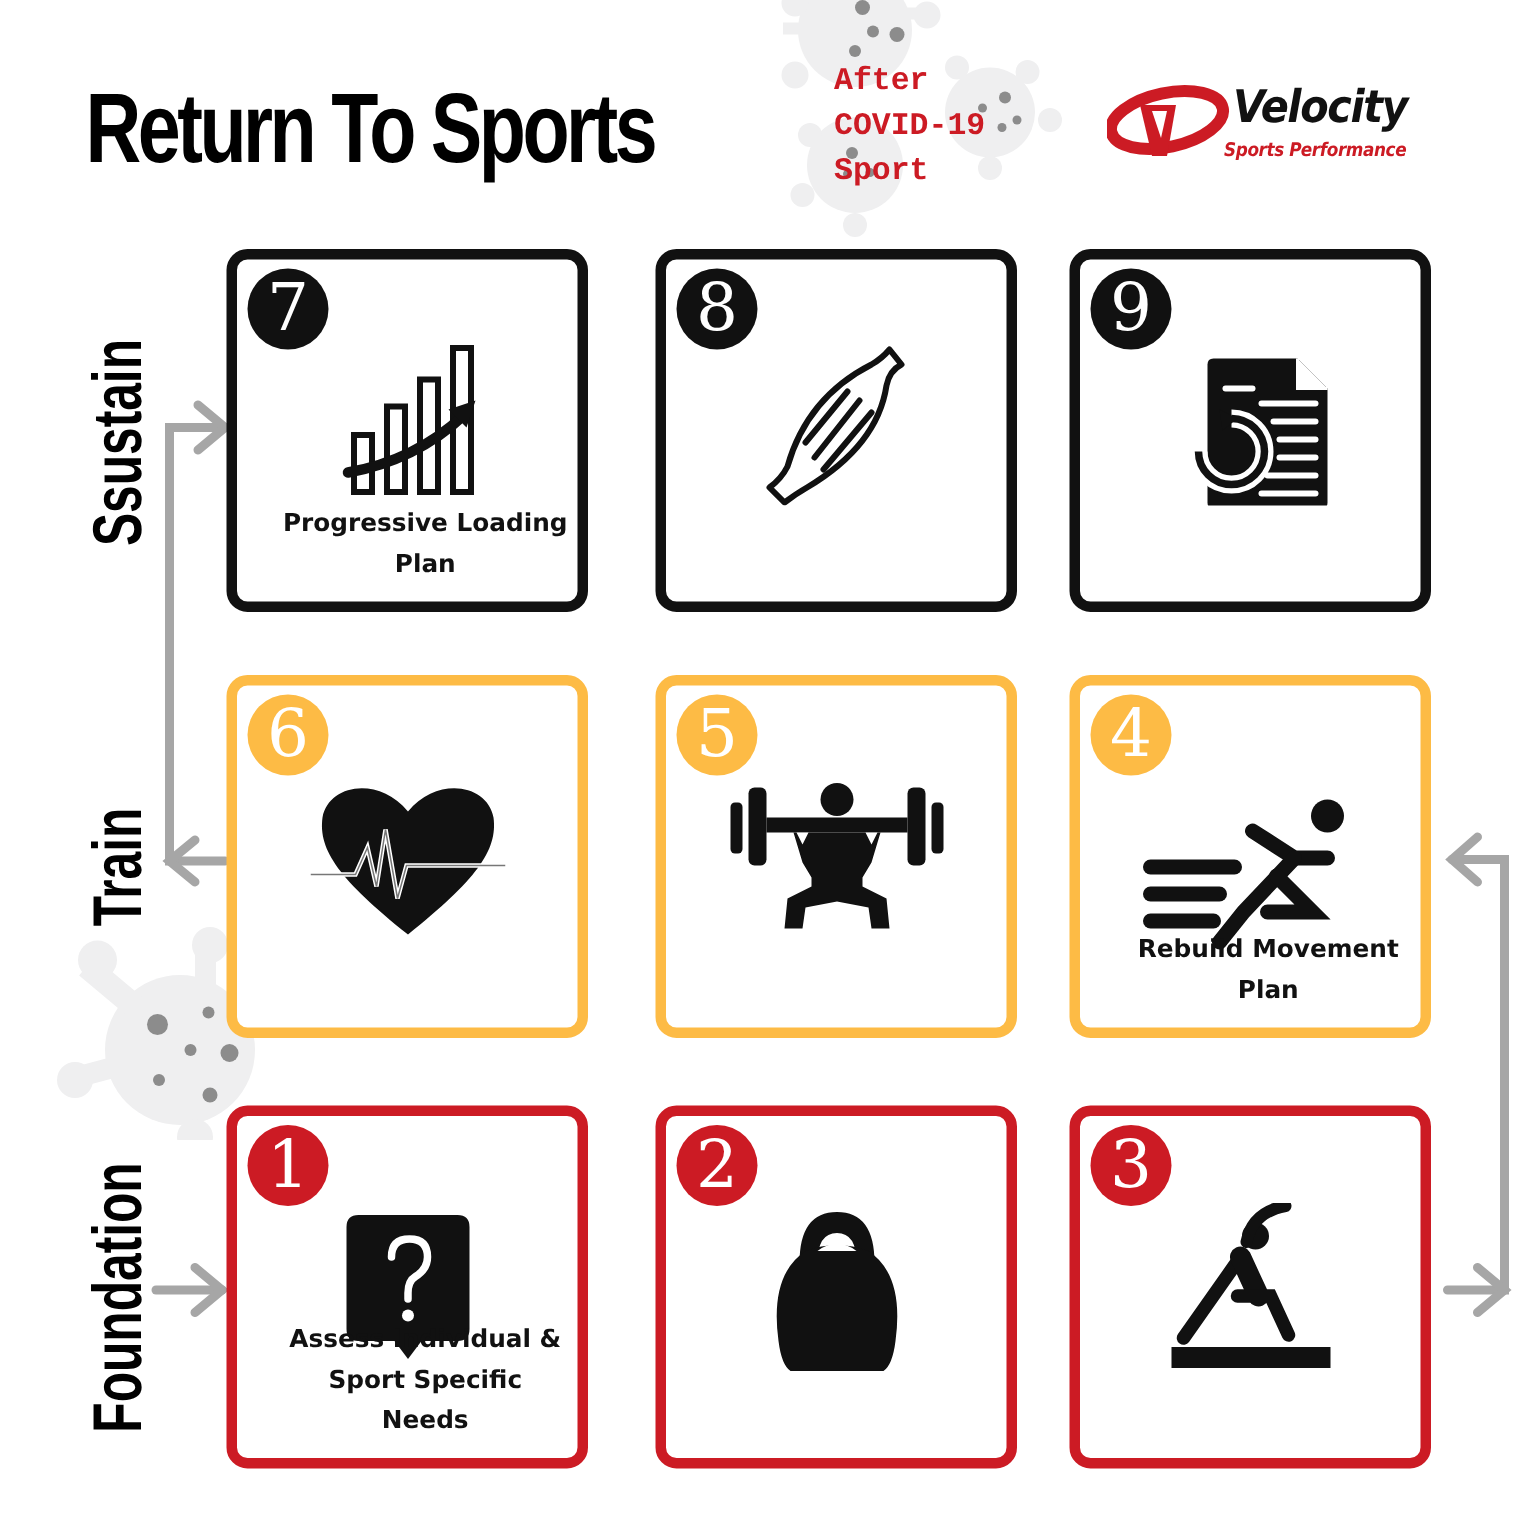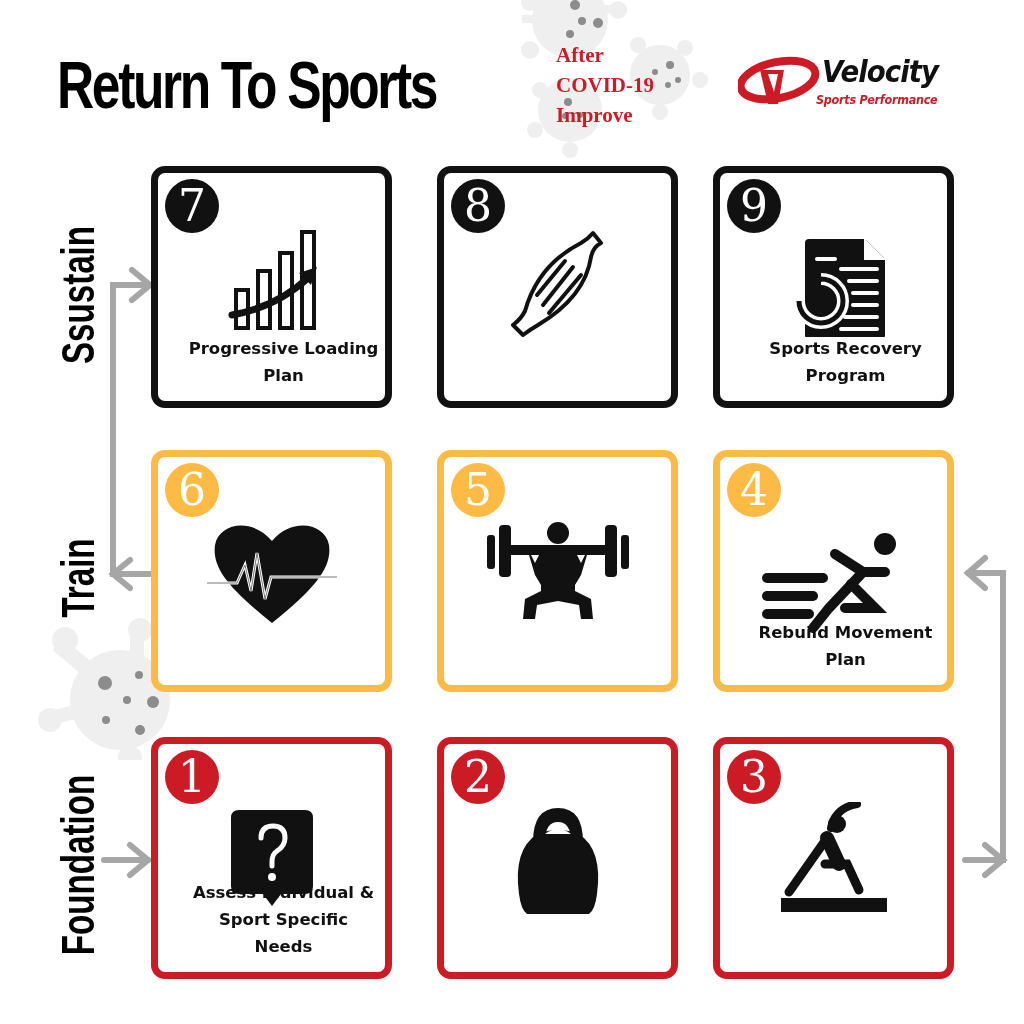--- a/index.html
+++ b/index.html
@@ -7,21 +7,21 @@
     width: 1024px; height: 1024px; background: #ffffff; position: relative; overflow: hidden;
     font-family: "DejaVu Sans", sans-serif;
   }
   .abs { position: absolute; }
   .title {
     left: 57px; top: 52px; font-family: "Liberation Sans", sans-serif; font-weight: 700;
     font-size: 66px; letter-spacing: -3px; color: #000; transform: scaleX(0.78); transform-origin: left top;
     white-space: nowrap; line-height: 1;
   }
   .subtitle {
-    left: 556px; top: 40px; color: #cc1b24; font-family: Liberation Serif, serif; font-weight: 700;
+    left: 556px; top: 40px; color: #cc1b24; font-family: Liberation Mono, monospace; font-weight: 700;
     font-size: 21px; line-height: 30px; z-index: 2;
   }
   .logo-word {
     left: 822px; top: 54px; font-family: "DejaVu Sans", sans-serif; font-weight: 700; font-style: italic;
     font-size: 30px; color: #111; letter-spacing: -1px; transform: scaleX(0.92); transform-origin: left top;
   }
   .logo-sub {
     left: 816px; top: 92px; font-family: "DejaVu Sans", sans-serif; font-weight: 700; font-style: italic;
     font-size: 12.5px; color: #cc1b24; letter-spacing: -0.3px; transform: scaleX(0.9); transform-origin: left top;
   }
@@ -106,21 +106,21 @@
       <circle cx="118" cy="92" r="6"></circle>
       <circle cx="71" cy="110" r="4"></circle>
       <circle cx="105" cy="120" r="5"></circle>
   </g>
 </svg>
 
 <div class="abs title">Return To Sports</div>
 <div class="abs subtitle">
   <div>After</div>
   <div>COVID-19</div>
-  <div>Improve</div>
+  <div>Sport</div>
 </div>
 <svg class="abs" style="left:738px;top:56px" width="82" height="52" viewBox="0 0 82 52">
   <ellipse cx="40" cy="24" rx="38" ry="18" fill="none" stroke="#cc1b24" stroke-width="8" transform="rotate(-12 40 24)"></ellipse>
   <path d="M22 14 L46 14 L40 48 L30 48 Z" fill="#cc1b24"></path>
   <path d="M30 18 L40 18 L36 36 Z" fill="#fff"></path>
 </svg>
 <div class="abs logo-word">Velocity</div>
 <div class="abs logo-sub">Sports Performance</div>
 
 <div class="abs row-label" style="left:-72px;top:272px">Ssustain</div>
@@ -181,21 +181,20 @@
         <path d="M80 56 L108 56"></path>
         <path d="M84 68 L108 68"></path>
       <path d="M84 80 L108 80"></path>
         <path d="M76 92 L108 92"></path>
         <path d="M72 104 L108 104"></path>
     </g>
     <path d="M52 54 A22 22 0 1 1 30 76" fill="none" stroke="#fff" stroke-width="12"></path>
     <path d="M52 54 A22 22 0 1 1 30 76" fill="none" stroke="#111" stroke-width="5"></path>
     <path d="M44 48 L56 54 L46 62 Z" fill="#111"></path>
   </svg>
-  <div class="card-label">Sports Recovery Program</div>
 </div>
 
 <div class="card yellow" style="left:151px;top:450px">
   <div class="badge">6</div>
   <svg class="icon" viewBox="0 0 130 112" style="top:60px">
     <path d="M65 106 C20 70 5 50 8 28 C12 6 45 0 65 24 C85 0 118 6 122 28 C125 50 110 70 65 106 Z" fill="#111"></path>
     <path d="M0 66 L30 66 L38 48 L44 74 L50 36 L58 82 L64 60 L130 60" fill="none" stroke="#fff" stroke-width="3"></path>
     <path d="M0 66 L30 66 L38 48 L44 74 L50 36 L58 82 L64 60 L130 60" fill="none" stroke="#777" stroke-width="1"></path>
   </svg>
 </div>

